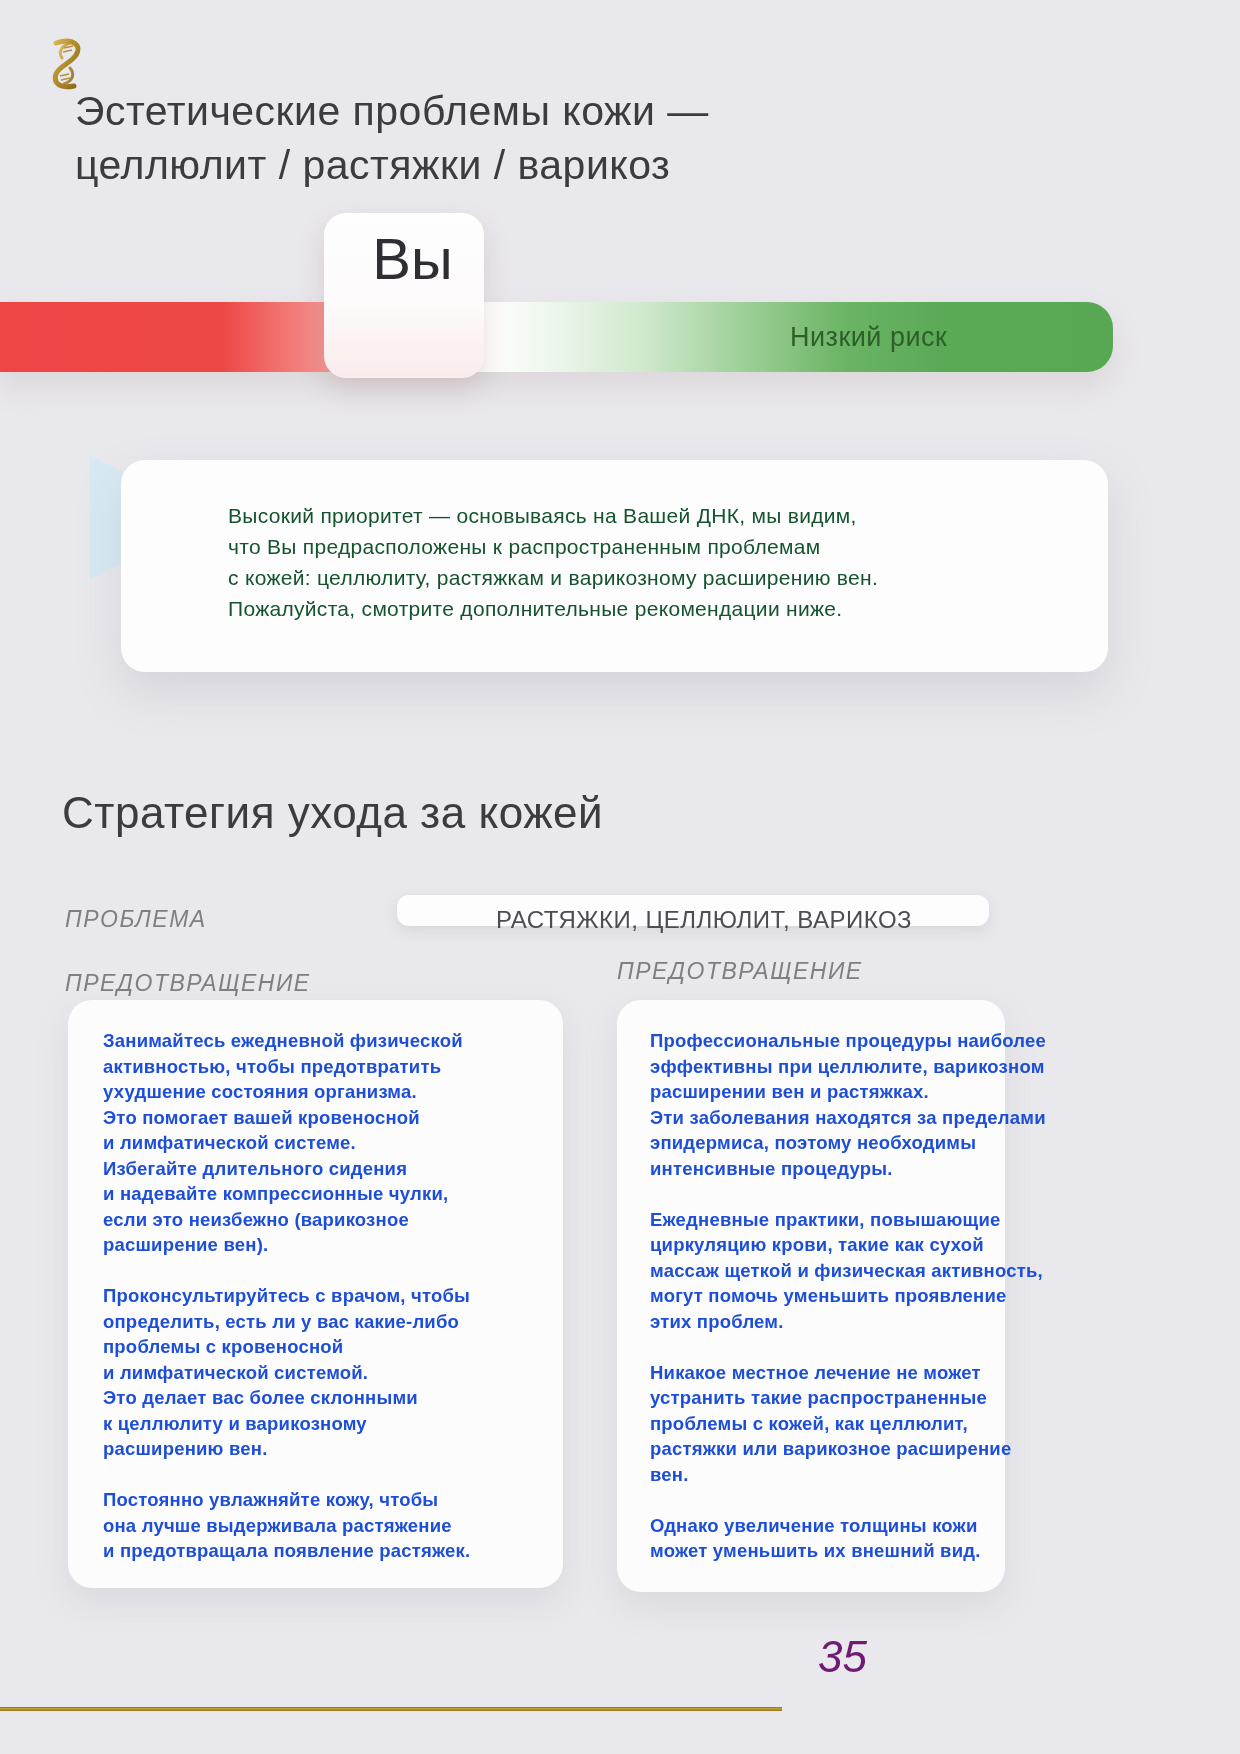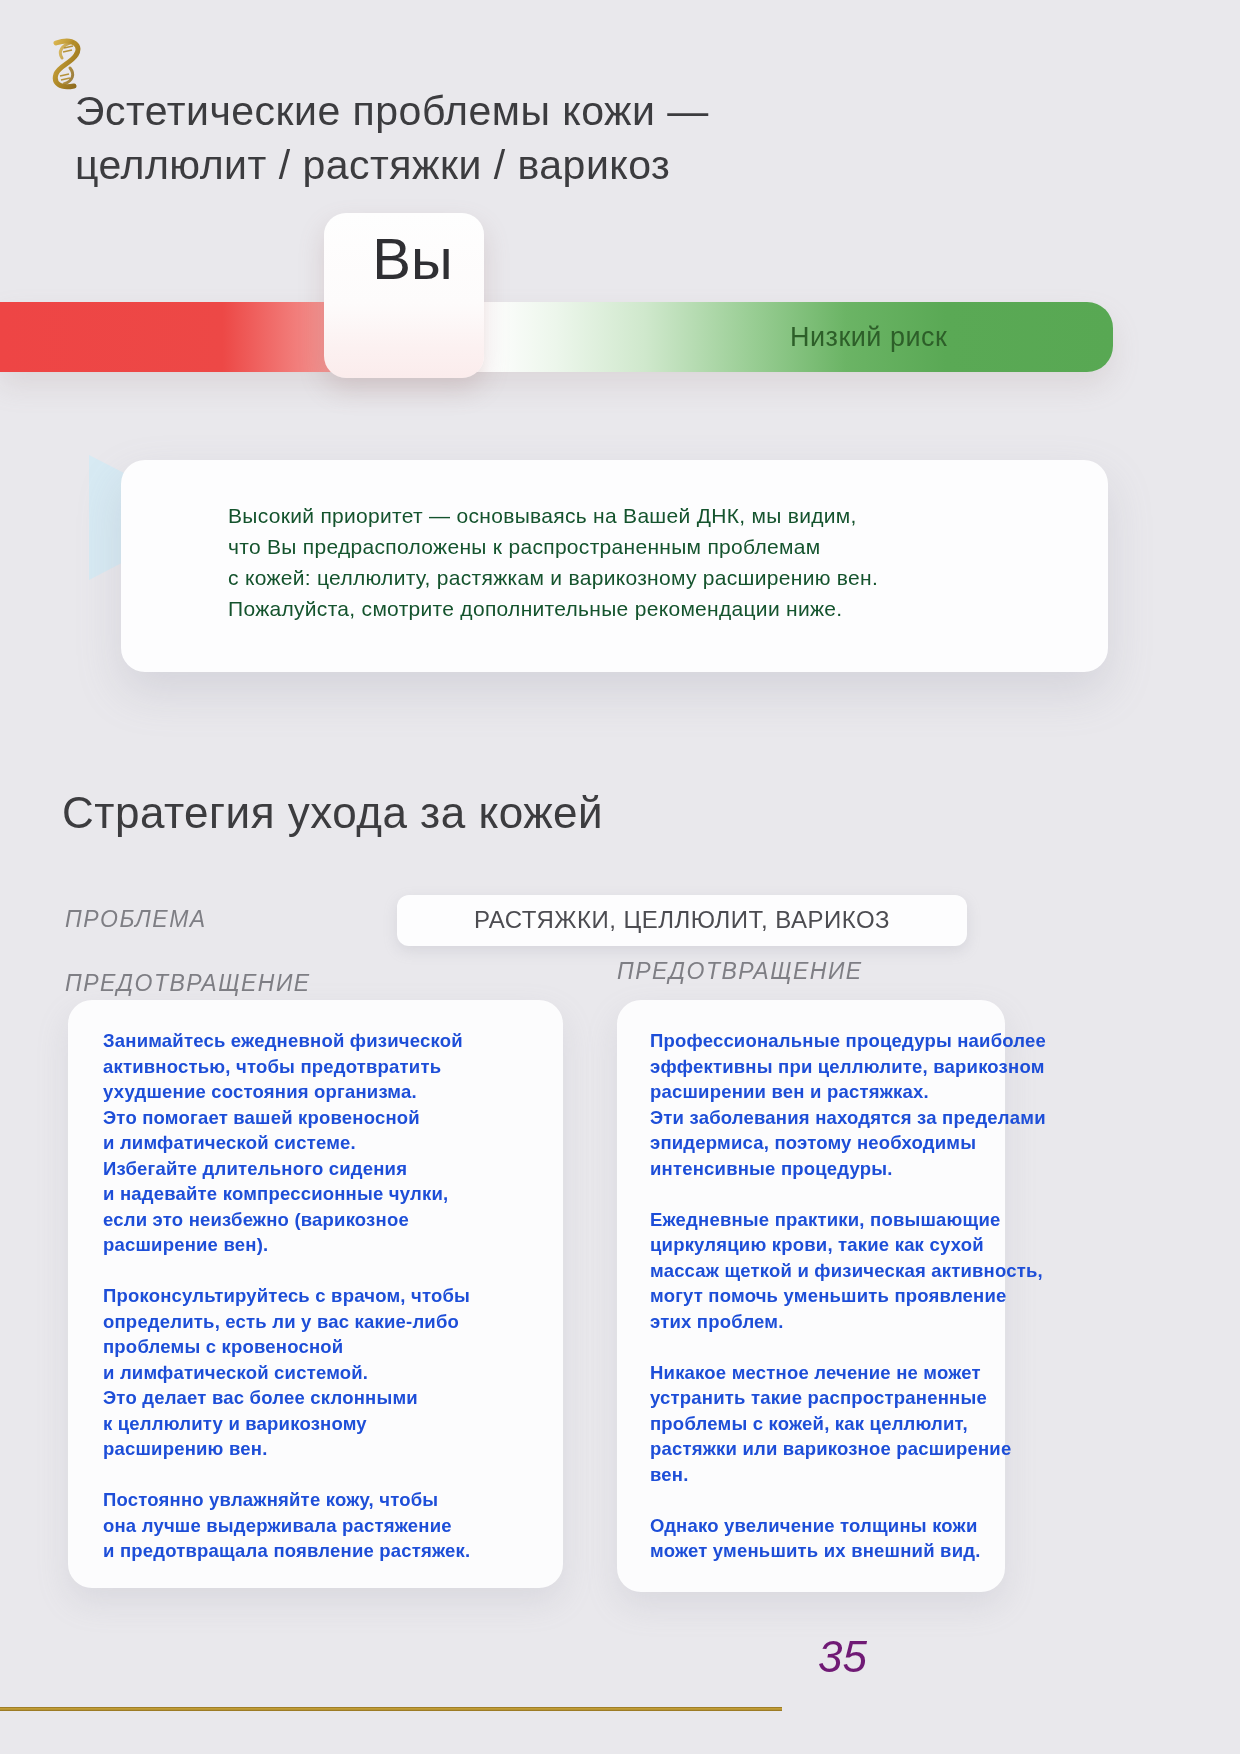--- a/index.html
+++ b/index.html
@@ -80,26 +80,27 @@
     font-size:44px;font-weight:200;color:#3c3c3f;
     letter-spacing:0.5px;
   }
   .row-label{
     font-size:23px;font-weight:300;color:#7e7e84;
     letter-spacing:1.5px;
     font-style:italic;
   }
   .problem-label{left:65px;top:906px;}
   .problem-chip{
-    left:397px;top:895px;width:570px;height:51px;
+    left:397px;top:895px;width:570px;height:31px;
     background:#fdfdfe;border-radius:12px;
     box-shadow:0 5px 14px rgba(150,150,165,0.22);
     text-align:center;line-height:49px;
     font-size:24px;font-weight:400;color:#4c4c51;
     letter-spacing:0.5px;
+    padding-left:22px;
   }
   .prevention-label{left:65px;top:958px;margin-top:12px;}
   .recovery-label{left:617px;top:958px;}
 
   .body-card{
     background:#fcfcfd;border-radius:24px;
     box-shadow:0 14px 32px rgba(150,150,165,0.18);
   }
   .card-prevention{left:68px;top:1000px;width:495px;height:588px;}
   .card-recovery{left:617px;top:1000px;width:388px;height:592px;}

